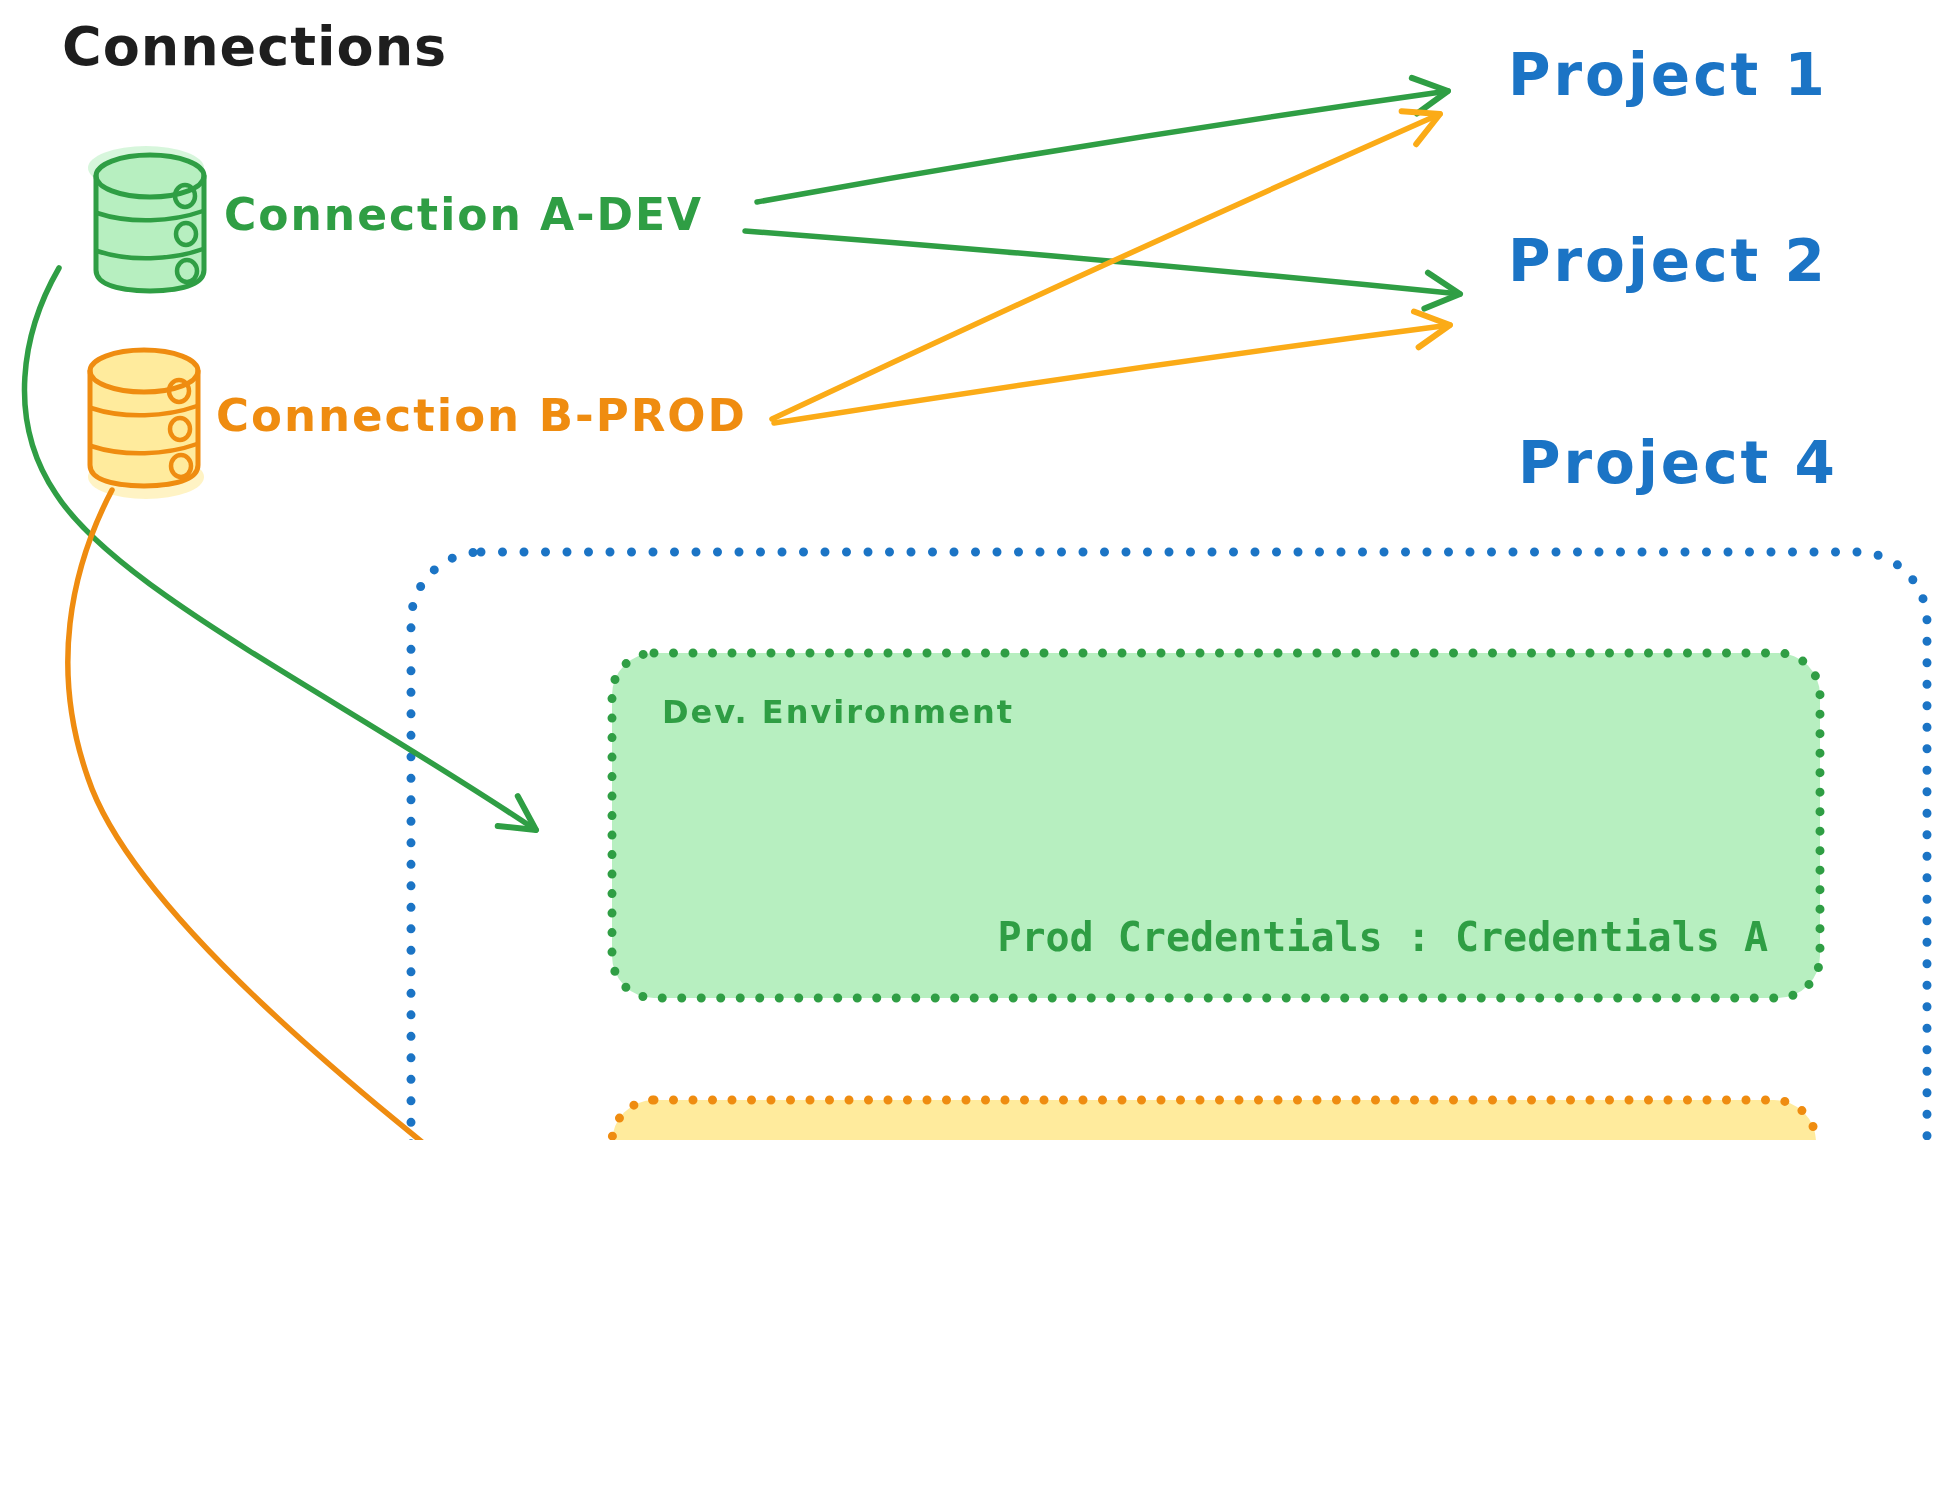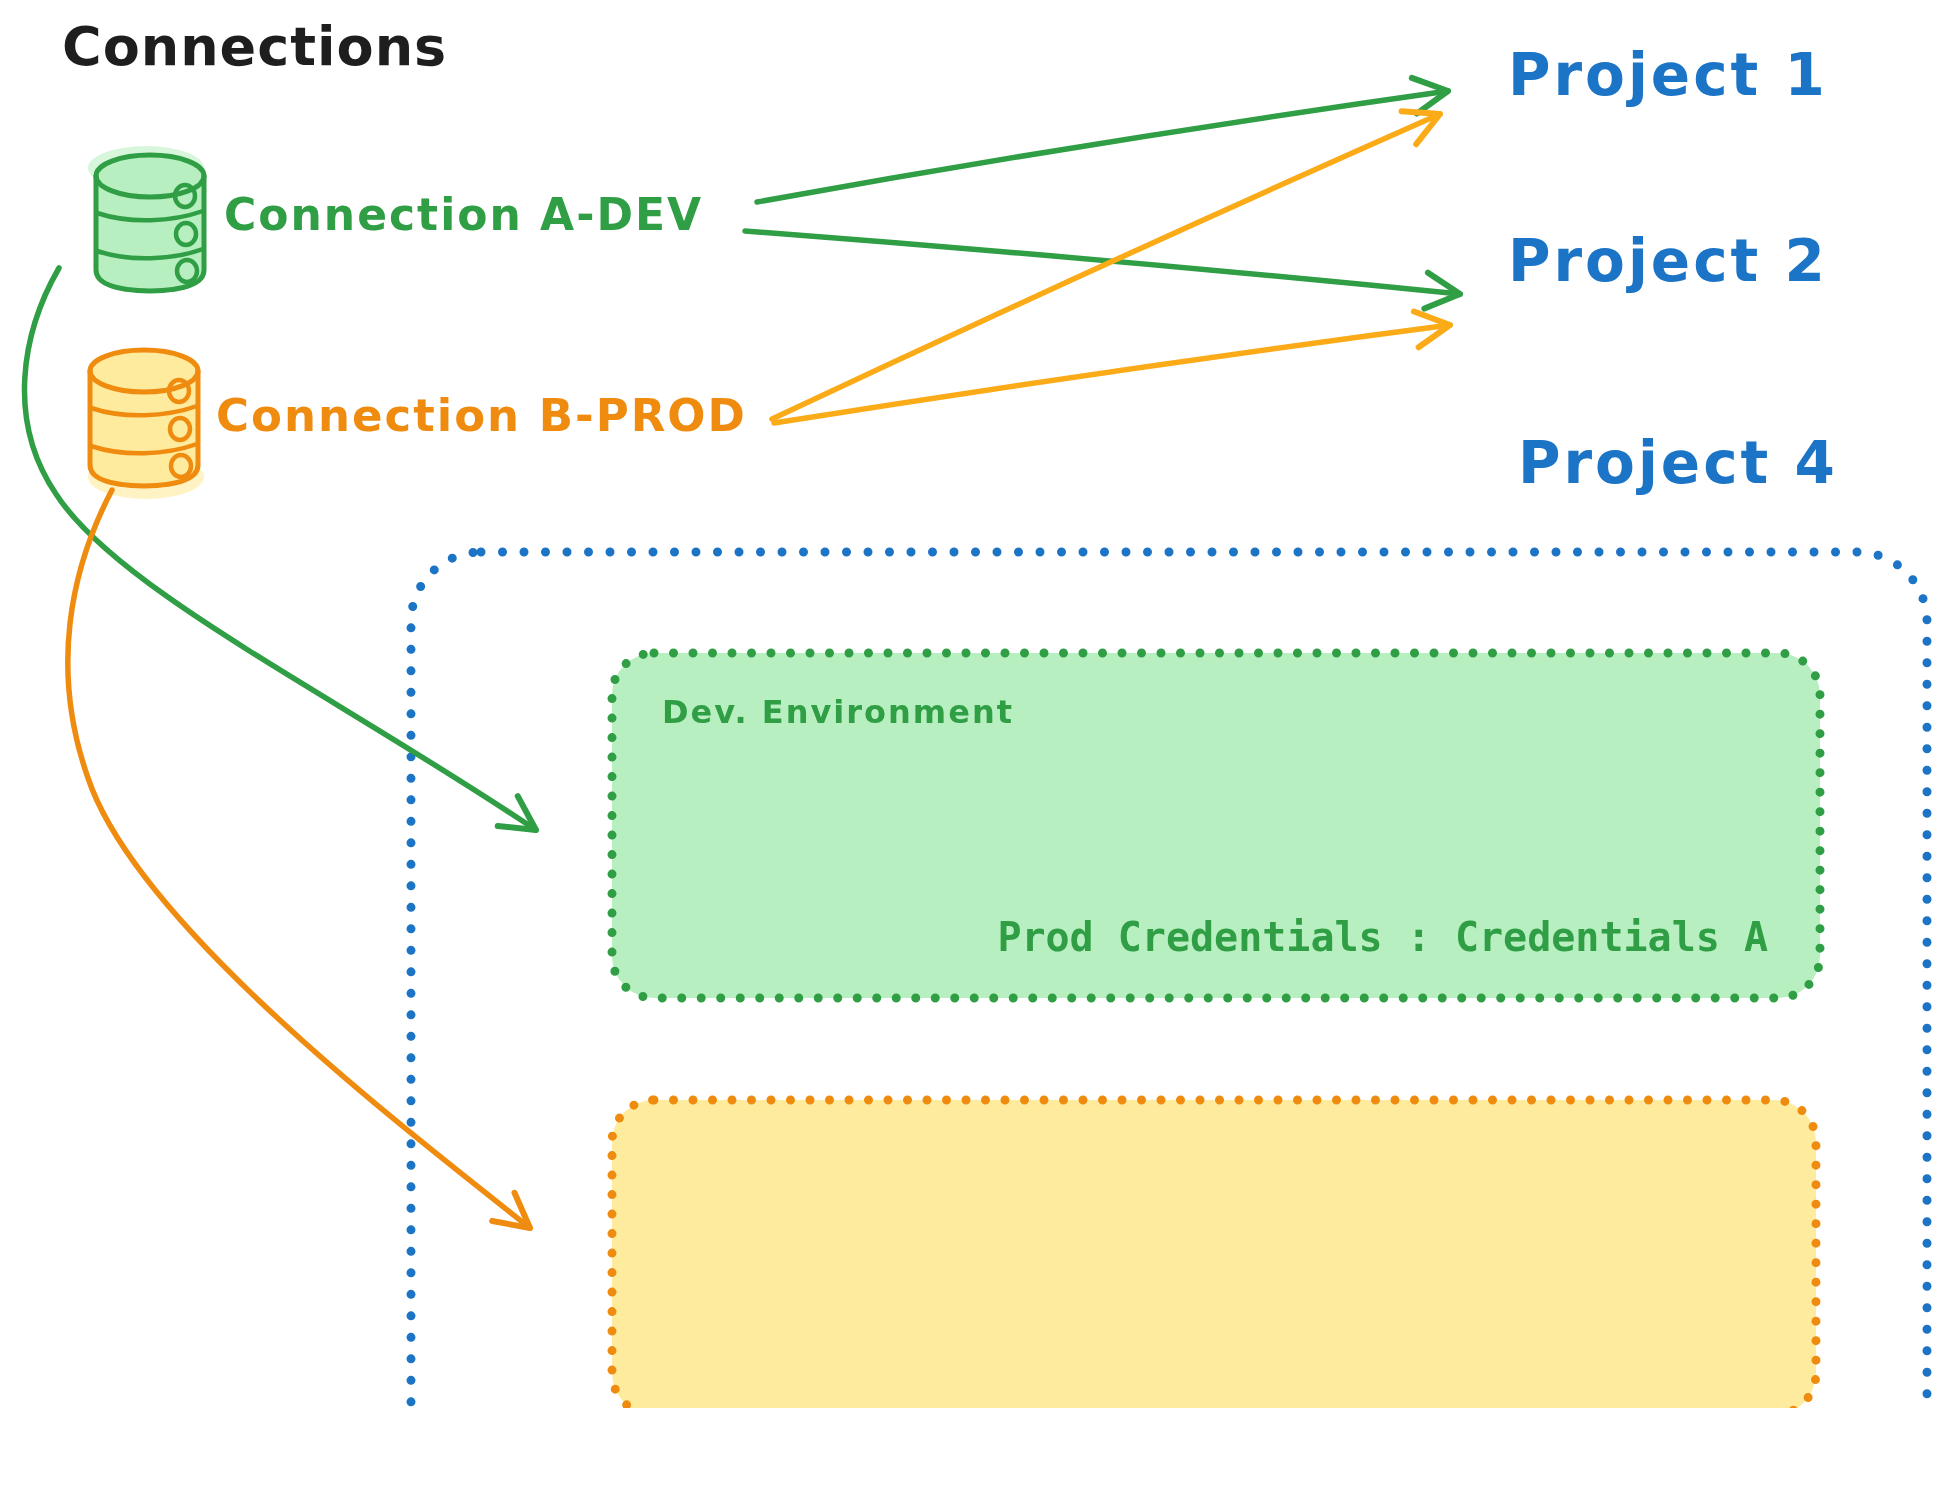--- a/index.html
+++ b/index.html
@@ -1,18 +1,18 @@
 <!DOCTYPE html>
 <html style="--c-ink: #1e1e1e; --c-green: #2f9e44; --c-green-fill: #b7efc0; --c-orange: #ef8c10; --c-orange-light: #fbab17; --c-orange-fill: #ffeb9d; --c-blue: #1b74c5;"><head>
 <meta charset="utf-8">
 <style>
   html,body{margin:0;padding:0;background:#ffffff;}
   .canvas{
     position:relative;
-    width:1948px;height:1408px;
+    width:1948px;height:1140px;
     background:#ffffff;
     overflow:hidden;
     font-family:"DejaVu Sans","Liberation Sans",sans-serif;
   }
   .layer{position:absolute;left:0;top:0;width:1948px;height:1506px;}
 
   
   .stroke-green{stroke:var(--c-green);}
   .stroke-orange{stroke:var(--c-orange);}
   .stroke-orange-light{stroke:var(--c-orange-light);}

